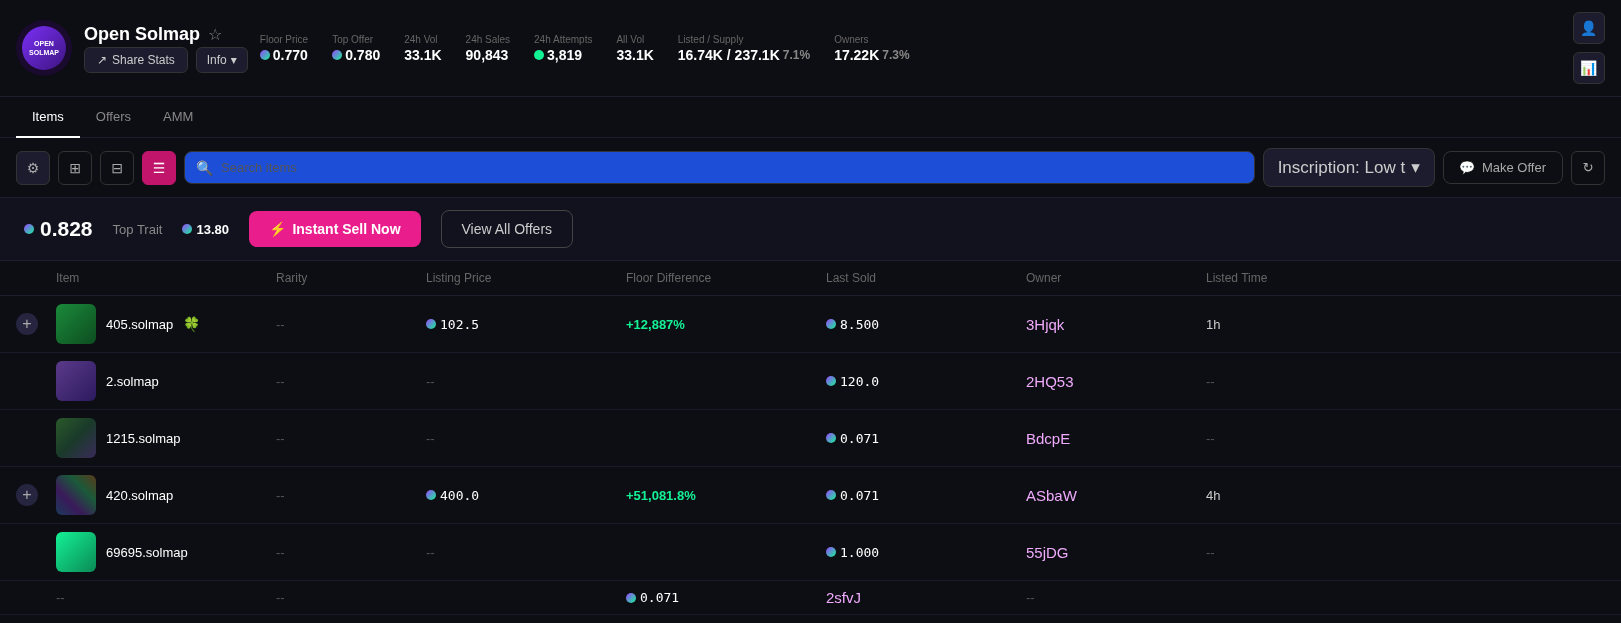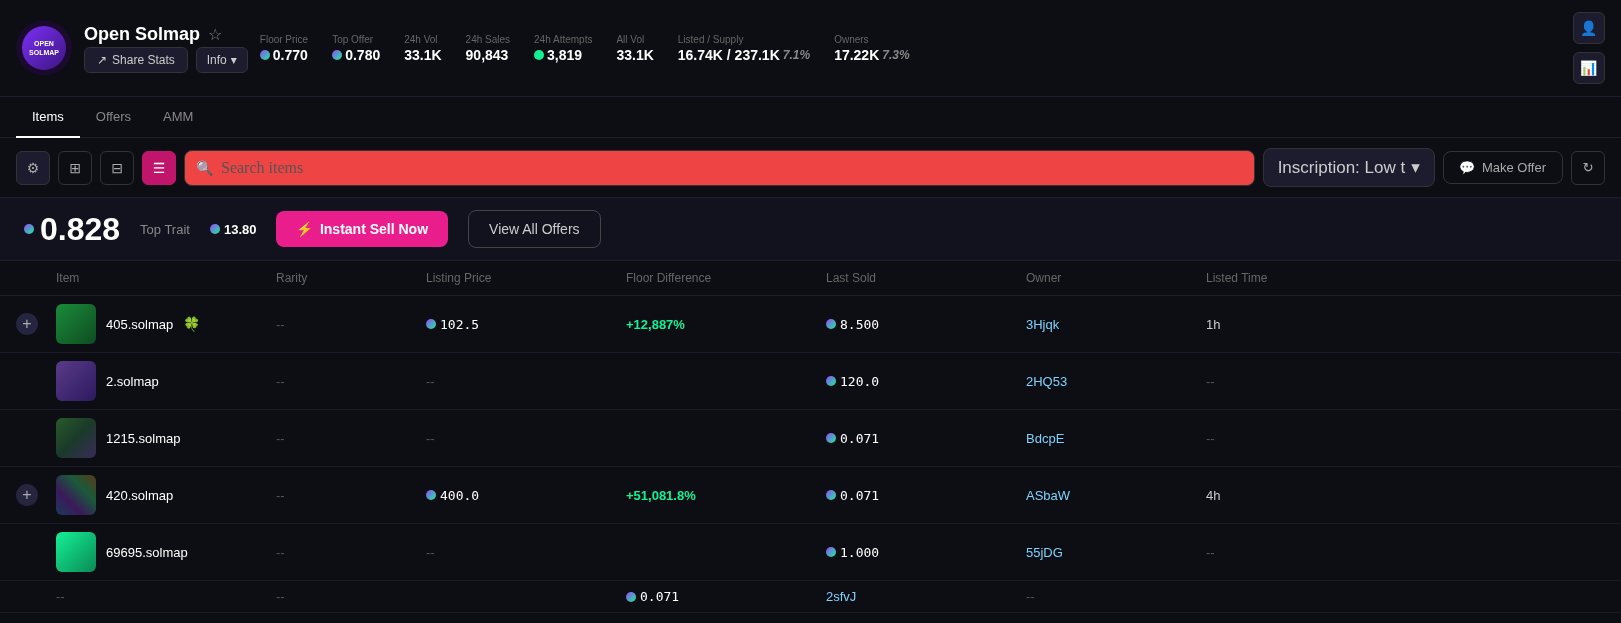--- a/index.html
+++ b/index.html
@@ -126,21 +126,20 @@
       width: 10px;
       height: 10px;
       border-radius: 50%;
       background: #14f195;
       display: inline-block;
       flex-shrink: 0;
     }
     .stat-sub {
       font-size: 12px;
       color: #888;
-      font-style: italic;
     }
 
     
     .header-right {
       margin-left: auto;
       display: flex;
       flex-direction: column;
       gap: 8px;
       align-items: center;
     }
@@ -225,28 +224,27 @@
       align-items: center;
     }
     .search-icon-inner {
       position: absolute;
       left: 12px;
       color: #555;
       font-size: 14px;
     }
     .search-input {
       width: 100%;
-      background: #ef4444;
+      background: #1d4ed8;
       border: 1px solid #333;
       color: #fff;
       padding: 8px 12px 8px 36px;
       border-radius: 8px;
-      font-size: 16px;
+      font-size: 13px;
       outline: none;
-      font-family: Liberation Serif, serif;
     }
     .search-input::placeholder { color: #555; }
     .sort-dropdown {
       background: #1c1c2e;
       border: 1px solid #333;
       color: #ccc;
       padding: 8px 14px;
       border-radius: 8px;
       font-size: 17px;
       cursor: pointer;
@@ -283,21 +281,21 @@
     
     .sell-bar {
       background: #12121f;
       padding: 12px 24px;
       display: flex;
       align-items: center;
       gap: 20px;
       border-bottom: 1px solid #1e1e2e;
     }
     .sell-price {
-      font-size: 32px;
+      font-size: 21px;
       font-weight: 800;
       color: #fff;
       display: flex;
       align-items: center;
       gap: 6px;
     }
     .top-trait-label {
       color: #888;
       font-size: 13px;
     }
@@ -397,22 +395,22 @@
       gap: 4px;
       font-size: 13px;
       font-family: monospace;
     }
     .cell-diff-pos {
       color: #14f195;
       font-size: 13px;
       font-weight: 600;
     }
     .cell-owner {
-      font-size: 13px;
-      color: #7dd3fc;
+      font-size: 15px;
+      color: #f0abfc;
     }
 
     
     .thumb-green { background: linear-gradient(135deg, #1a8a3a, #0d4d20); }
     .thumb-purple { background: linear-gradient(135deg, #5a3a8a, #2d1a5e); }
     .thumb-mosaic { background: linear-gradient(135deg, #2a5a2a, #1a3a2a, #3a2a5a); }
     .thumb-pattern { background: linear-gradient(45deg, #1a3a5a, #3a1a5a, #1a5a3a, #5a3a1a); }
     .thumb-green2 { background: linear-gradient(135deg, #14f195 0%, #0a8a55 100%); }
     .thumb-green3 { background: linear-gradient(135deg, #2a7a3a, #1a5a2a); }
   </style>

